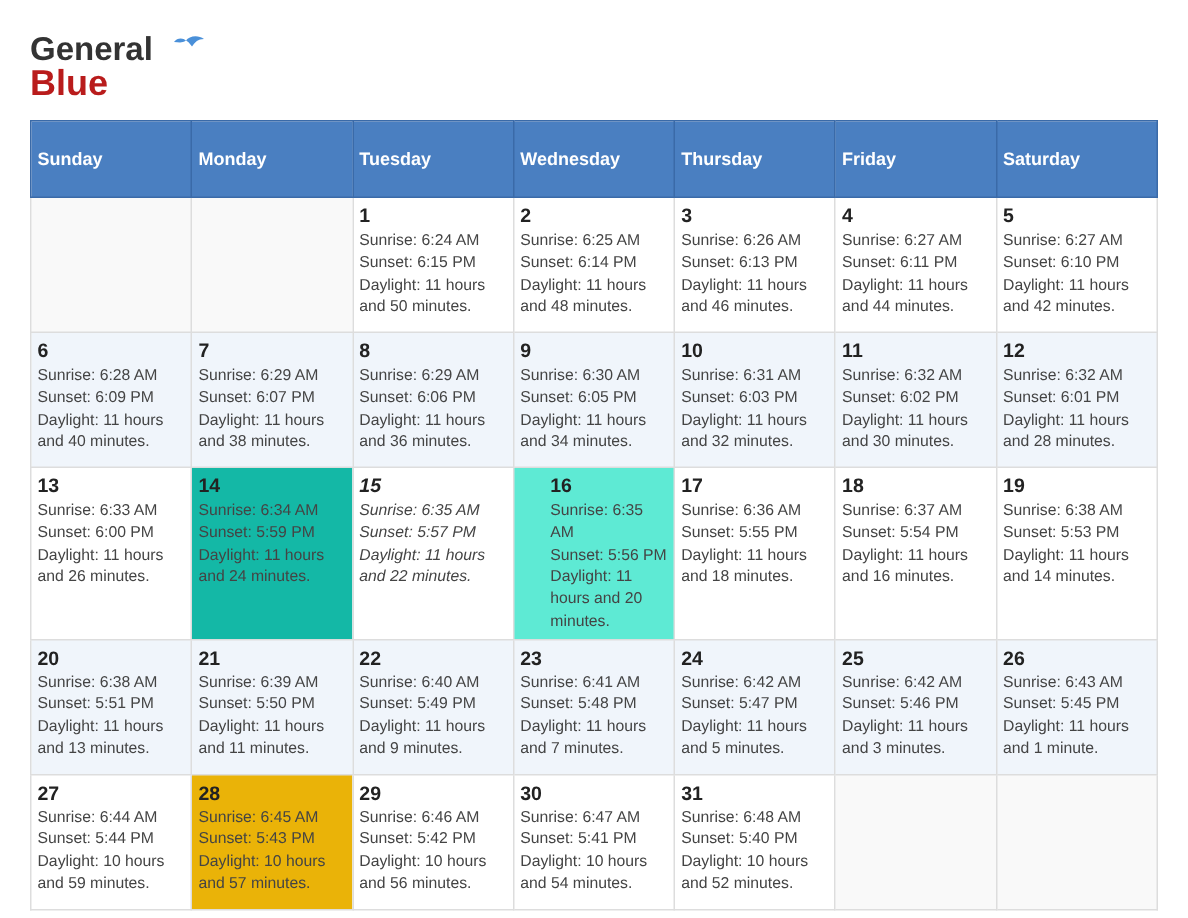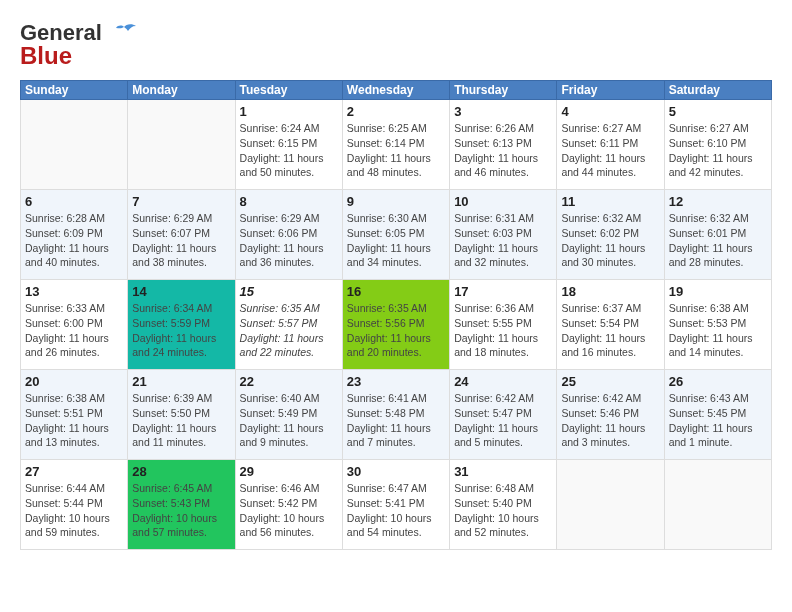--- a/index.html
+++ b/index.html
@@ -39,21 +39,21 @@
       color: #555;
     }
     .calendar {
       width: 100%;
       border-collapse: collapse;
       font-size: 11px;
     }
     .calendar th {
       background: #4a7fc1;
       color: white;
-      padding: 2px 4px;
+      padding: 18px 4px;
       text-align: left;
       font-size: 12px;
       border: 1px solid #3a6aa8;
     }
     .calendar td {
       vertical-align: top;
       padding: 4px;
       border: 1px solid #ddd;
       height: 90px;
       width: calc(100% / 7);
@@ -175,21 +175,21 @@
           <div class="day-info">Sunrise: 6:33 AM<br>Sunset: 6:00 PM<br>Daylight: 11 hours and 26 minutes.</div>
         </td>
         <td style="background: #14b8a6;">
           <span class="day-number">14</span>
           <div class="day-info">Sunrise: 6:34 AM<br>Sunset: 5:59 PM<br>Daylight: 11 hours and 24 minutes.</div>
         </td>
         <td style="background: rgb(255, 255, 255); font-style: italic;">
           <span class="day-number">15</span>
           <div class="day-info">Sunrise: 6:35 AM<br>Sunset: 5:57 PM<br>Daylight: 11 hours and 22 minutes.</div>
         </td>
-        <td style="background: #84cc16;">
+        <td style="background: #5eead4; padding-left: 24px;">
           <span class="day-number">16</span>
           <div class="day-info">Sunrise: 6:35 AM<br>Sunset: 5:56 PM<br>Daylight: 11 hours and 20 minutes.</div>
         </td>
         <td style="background: rgb(255, 255, 255);">
           <span class="day-number">17</span>
           <div class="day-info">Sunrise: 6:36 AM<br>Sunset: 5:55 PM<br>Daylight: 11 hours and 18 minutes.</div>
         </td>
         <td style="background: rgb(255, 255, 255);">
           <span class="day-number">18</span>
           <div class="day-info">Sunrise: 6:37 AM<br>Sunset: 5:54 PM<br>Daylight: 11 hours and 16 minutes.</div>
@@ -227,21 +227,21 @@
         <td style="background: rgb(240, 245, 251);">
           <span class="day-number">26</span>
           <div class="day-info">Sunrise: 6:43 AM<br>Sunset: 5:45 PM<br>Daylight: 11 hours and 1 minute.</div>
         </td>
       </tr>
       <tr>
         <td style="background: rgb(255, 255, 255);">
           <span class="day-number">27</span>
           <div class="day-info">Sunrise: 6:44 AM<br>Sunset: 5:44 PM<br>Daylight: 10 hours and 59 minutes.</div>
         </td>
-        <td style="background: #22c55e;">
+        <td style="background: #eab308;">
           <span class="day-number">28</span>
           <div class="day-info">Sunrise: 6:45 AM<br>Sunset: 5:43 PM<br>Daylight: 10 hours and 57 minutes.</div>
         </td>
         <td style="background: rgb(255, 255, 255);">
           <span class="day-number">29</span>
           <div class="day-info">Sunrise: 6:46 AM<br>Sunset: 5:42 PM<br>Daylight: 10 hours and 56 minutes.</div>
         </td>
         <td style="background: rgb(255, 255, 255);">
           <span class="day-number">30</span>
           <div class="day-info">Sunrise: 6:47 AM<br>Sunset: 5:41 PM<br>Daylight: 10 hours and 54 minutes.</div>

